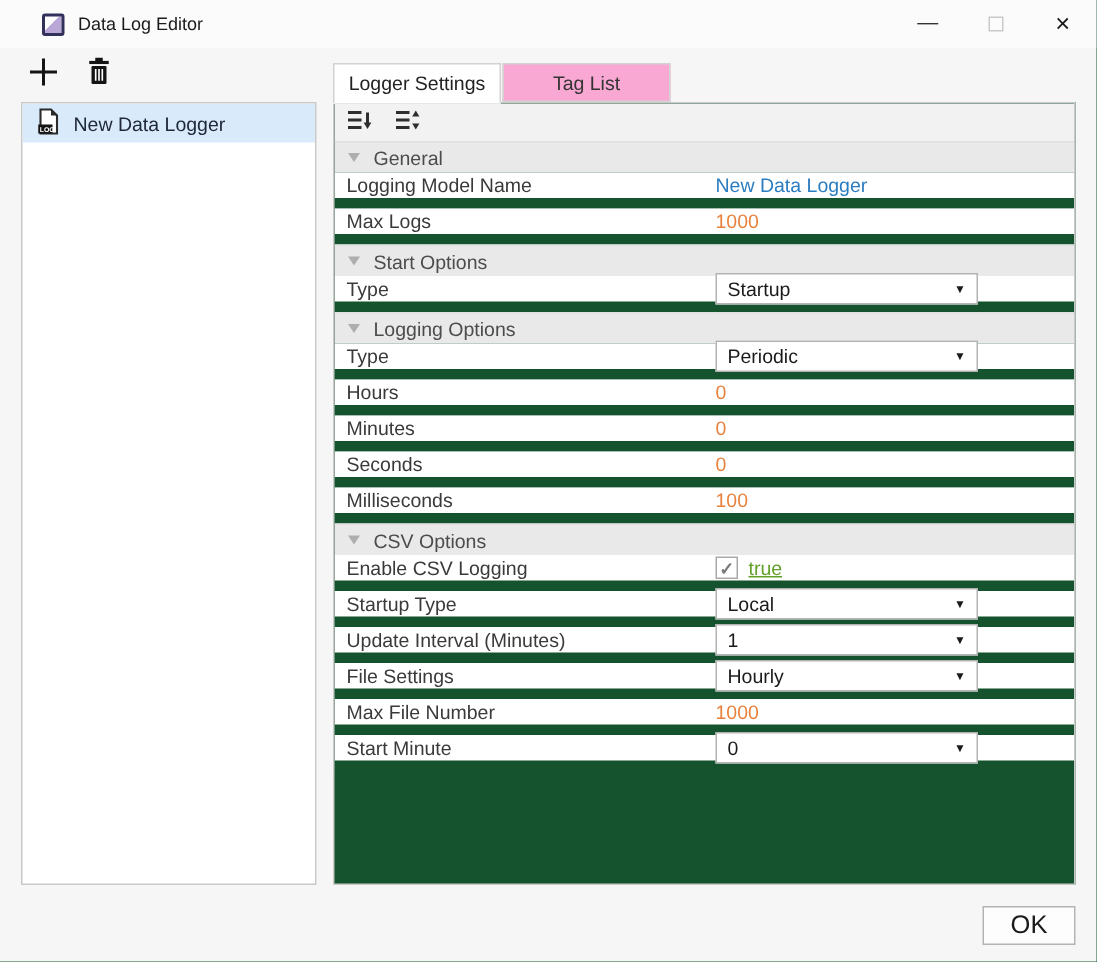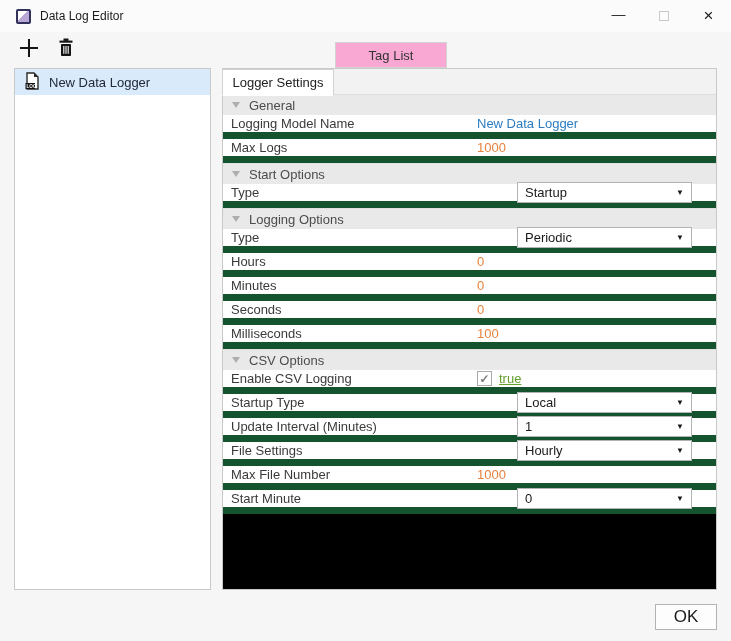--- a/index.html
+++ b/index.html
@@ -6,59 +6,59 @@
   html,body { width:731px; height:641px; }
   body {
     font-family:"Liberation Sans", sans-serif;
     font-size:13px;
     background:#f6f6f6;
     color:#1a1a1a;
     position:relative;
     overflow:hidden;
   }
   
-  .titlebar { height:32px; background:#fbfbfb; display:flex; align-items:center; padding-left:16px; }
+  .titlebar { height:32px; background:#fbfbfb; display:flex; align-items:center; padding-left:28px; }
   .app-icon { width:15px; height:15px; border:2px solid #31315c; border-radius:2px;
               background:linear-gradient(135deg,#ffffff 42%,#b9a7d7 42%); }
   .win-title { margin-left:9px; font-size:12px; color:#1a1a1a; }
   .win-controls { position:absolute; right:0; top:0; height:32px; display:flex; }
   .win-btn { width:45px; height:32px; display:flex; align-items:center; justify-content:center; cursor:default; }
   .min-glyph { font-size:14px; color:#333; margin-top:-4px; }
   .max-box { width:10px; height:10px; border:1px solid #c9c9c9; background:transparent; }
   .close-glyph { font-size:17px; color:#1a1a1a; font-weight:400; }
   
   .left-toolbar { position:absolute; left:18px; top:38px; display:flex; gap:15px; align-items:center; }
   .tool-btn { width:22px; height:22px; display:flex; align-items:center; justify-content:center; cursor:pointer; }
   
   .logger-list { position:absolute; left:14px; top:68px; width:197px; height:522px;
                  background:#fff; border:1px solid #c9c9c9; overflow:hidden; }
   .list-item { height:26px; display:flex; align-items:center; padding-left:10px; gap:9px; cursor:pointer; color:#20293a; }
   .list-item.selected { background:#d9eafb; }
   
   .tabs { position:absolute; left:222px; top:42px; display:flex; z-index:3; }
   .tab { width:112px; height:26px; display:flex; align-items:center; justify-content:center;
          background:#f9a8d4; border:1px solid #d2d2d2; color:#333; cursor:pointer; margin-right:1px; }
-  .tab.active { background:#fff; border-bottom:1px solid #fff; height:27px; color:#222;margin-top:27px; }
+  .tab.active { background:#fff; border-bottom:1px solid #fff; height:27px; color:#222; }
   
   .prop-panel { position:absolute; left:222px; top:68px; width:495px; height:522px;
-                background:#000000; border:1px solid #c9c9c9; overflow:hidden; }
+                background:#14532d; border:1px solid #c9c9c9; overflow:hidden; }
   .grid-toolbar { height:25px; background:#f2f2f2; display:flex; align-items:center; padding-left:7px; gap:12px; }
   .grid-tool { width:20px; height:18px; display:flex; align-items:center; justify-content:center; cursor:pointer; }
   .sec-header { height:21px; background:#e9e9e9; display:flex; align-items:center; padding-left:9px; gap:9px;
                 color:#4c4c4c; cursor:pointer; border-top:1px solid #e0e0e0; }
   .tri { width:0; height:0; border-left:4.5px solid transparent; border-right:4.5px solid transparent;
          border-top:6px solid #aeaeae; }
   .prop-row { height:24px; display:flex; align-items:center; padding-left:8px; border-bottom:7px solid #14532d; background:#fff; }
   .prop-label { width:242px; color:#3a3a3a; flex:none; }
   .prop-value { flex:1; display:flex; align-items:center; padding-left:4px; }
   .c-blue { color:#2b7cc0; }
   .c-orange { color:#e8823d; }
   .c-green { color:#63a029;text-decoration:underline; }
   .dropdown { width:175px; height:21px; background:#fff; border:1px solid #b3b3b3; display:flex;
-              align-items:center; justify-content:space-between; padding:0 7px; cursor:pointer; color:#1a1a1a;margin-left:40px; }
+              align-items:center; justify-content:space-between; padding:0 7px; cursor:pointer; color:#1a1a1a; }
   .dd-arrow { font-size:8px; color:#1a1a1a; }
   .checkbox { width:15px; height:15px; border:1px solid #a9a9a9; background:#fff; display:inline-flex;
               align-items:center; justify-content:center; margin-right:7px; color:#7a7a7a;
               font-size:12px; font-weight:bold; cursor:pointer; }
   
   .ok-btn { position:absolute; right:14px; bottom:11px; width:62px; height:26px; background:#fdfdfd;
             border:1px solid #b3b3b3; font-family:"Liberation Sans",sans-serif; font-size:17px; color:#1a1a1a; cursor:pointer; }
 </style>
 </head>
 <body>

